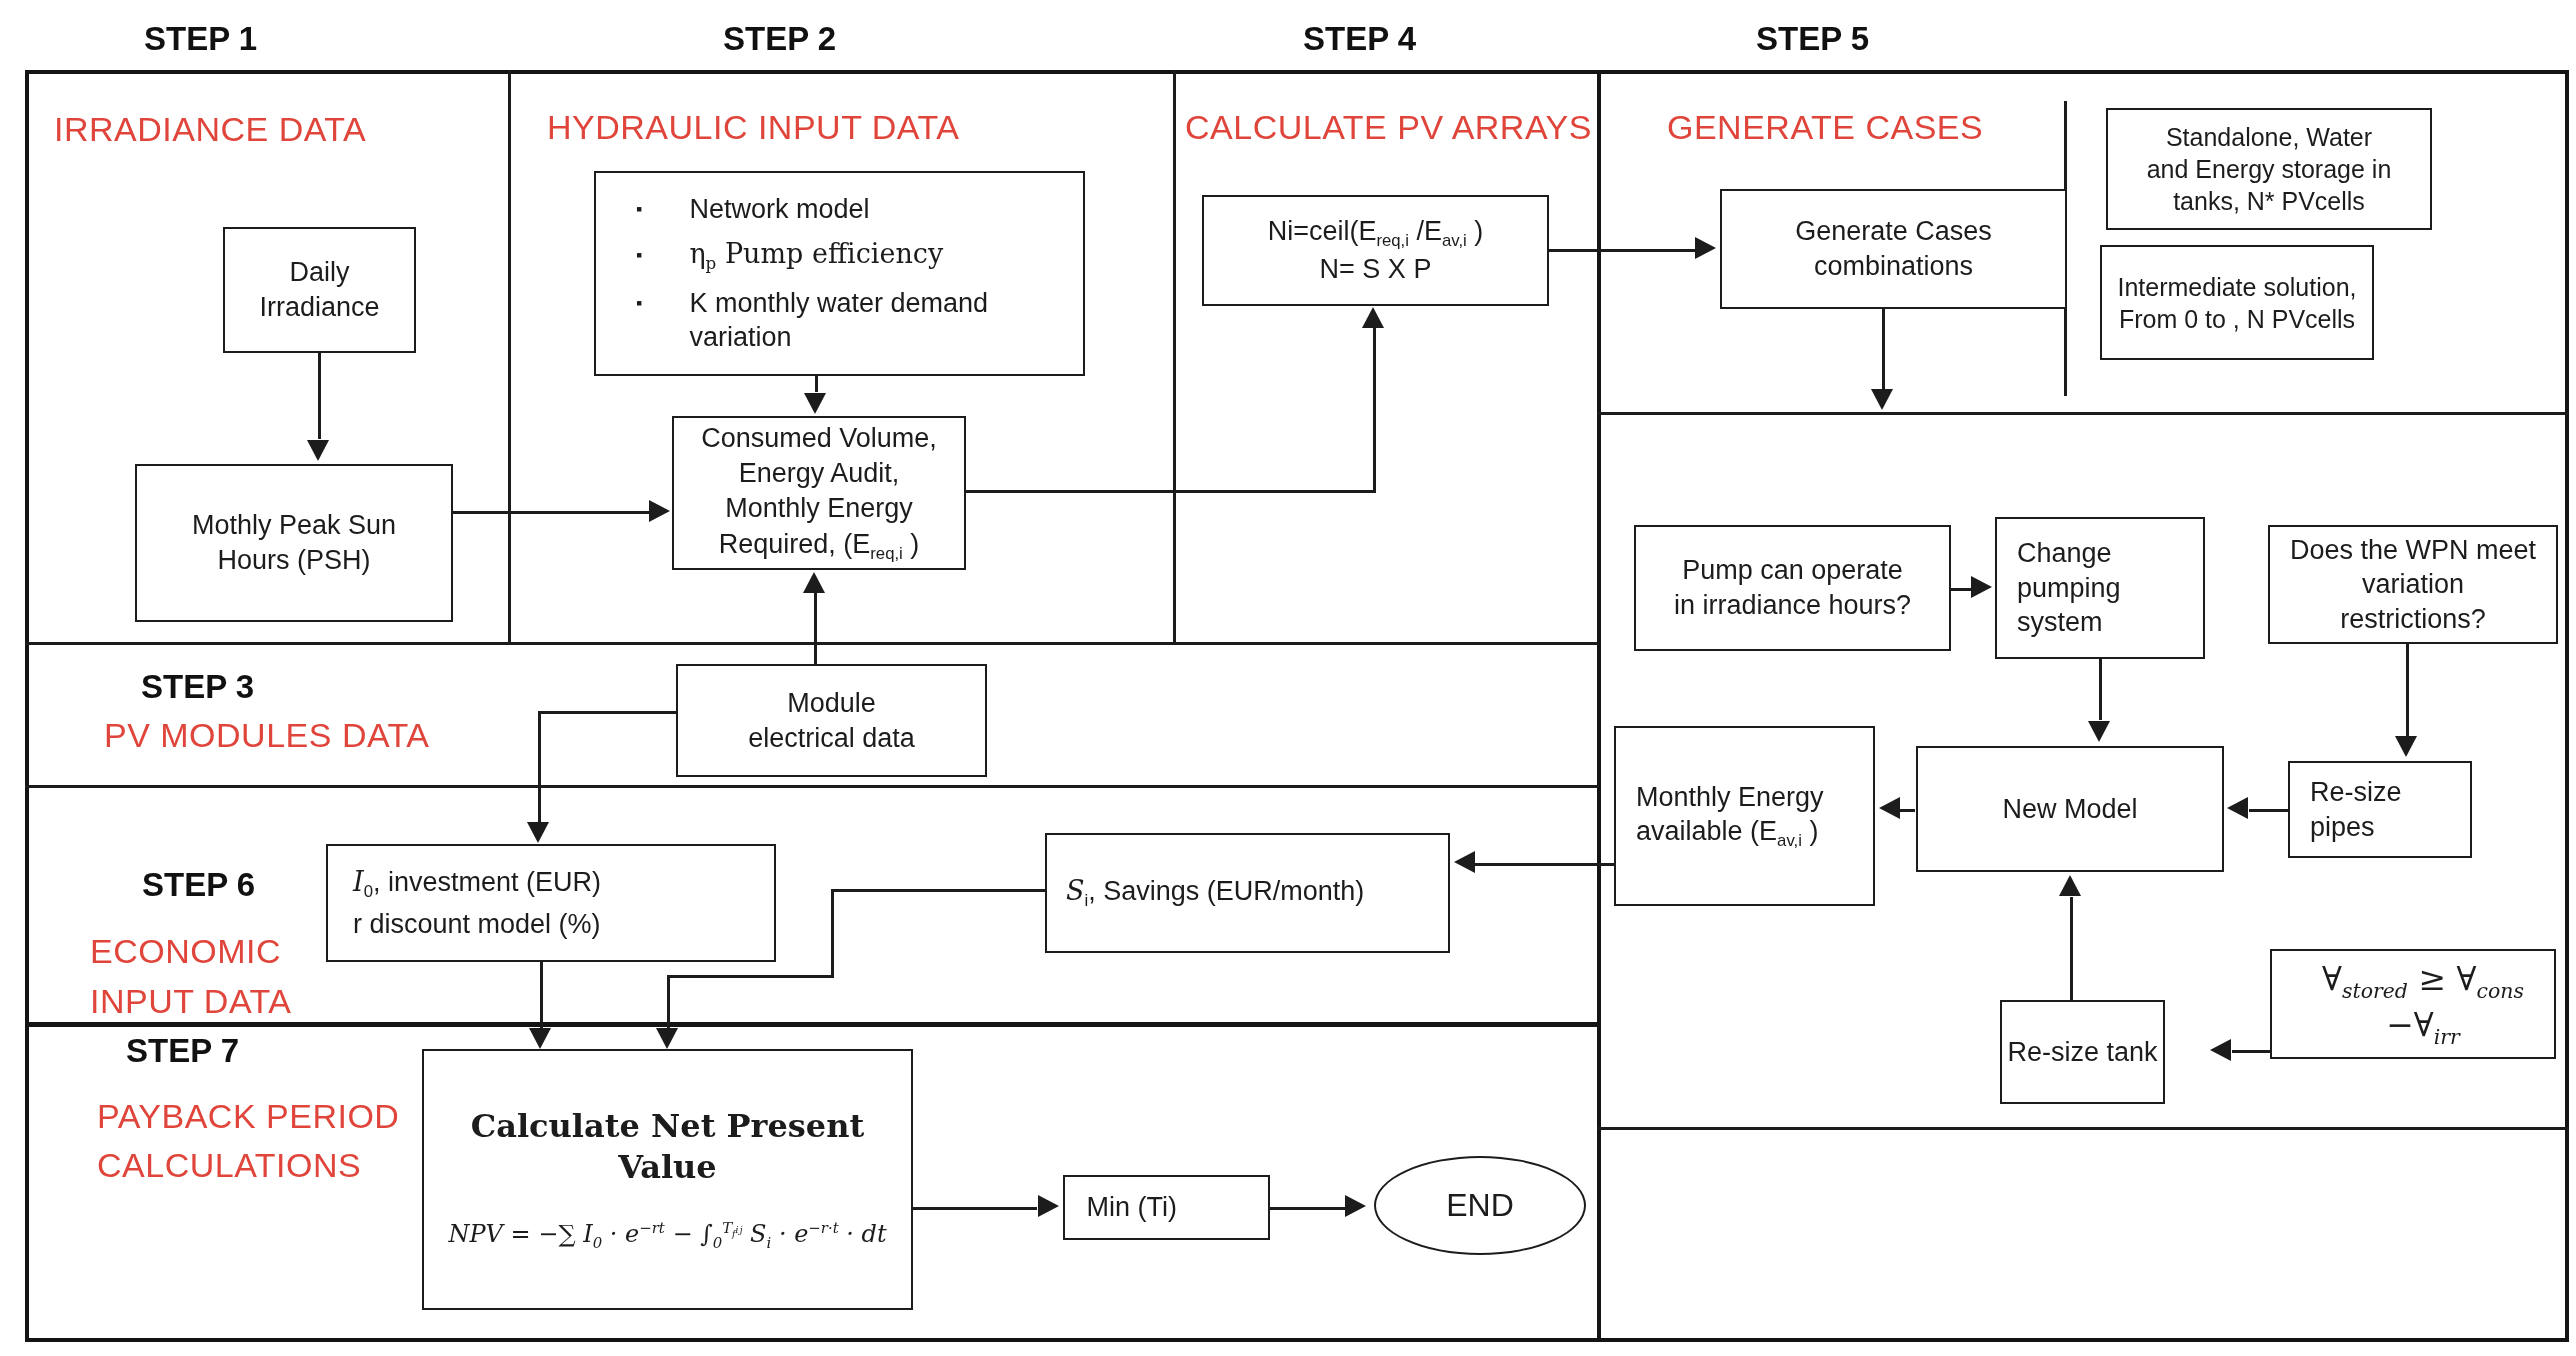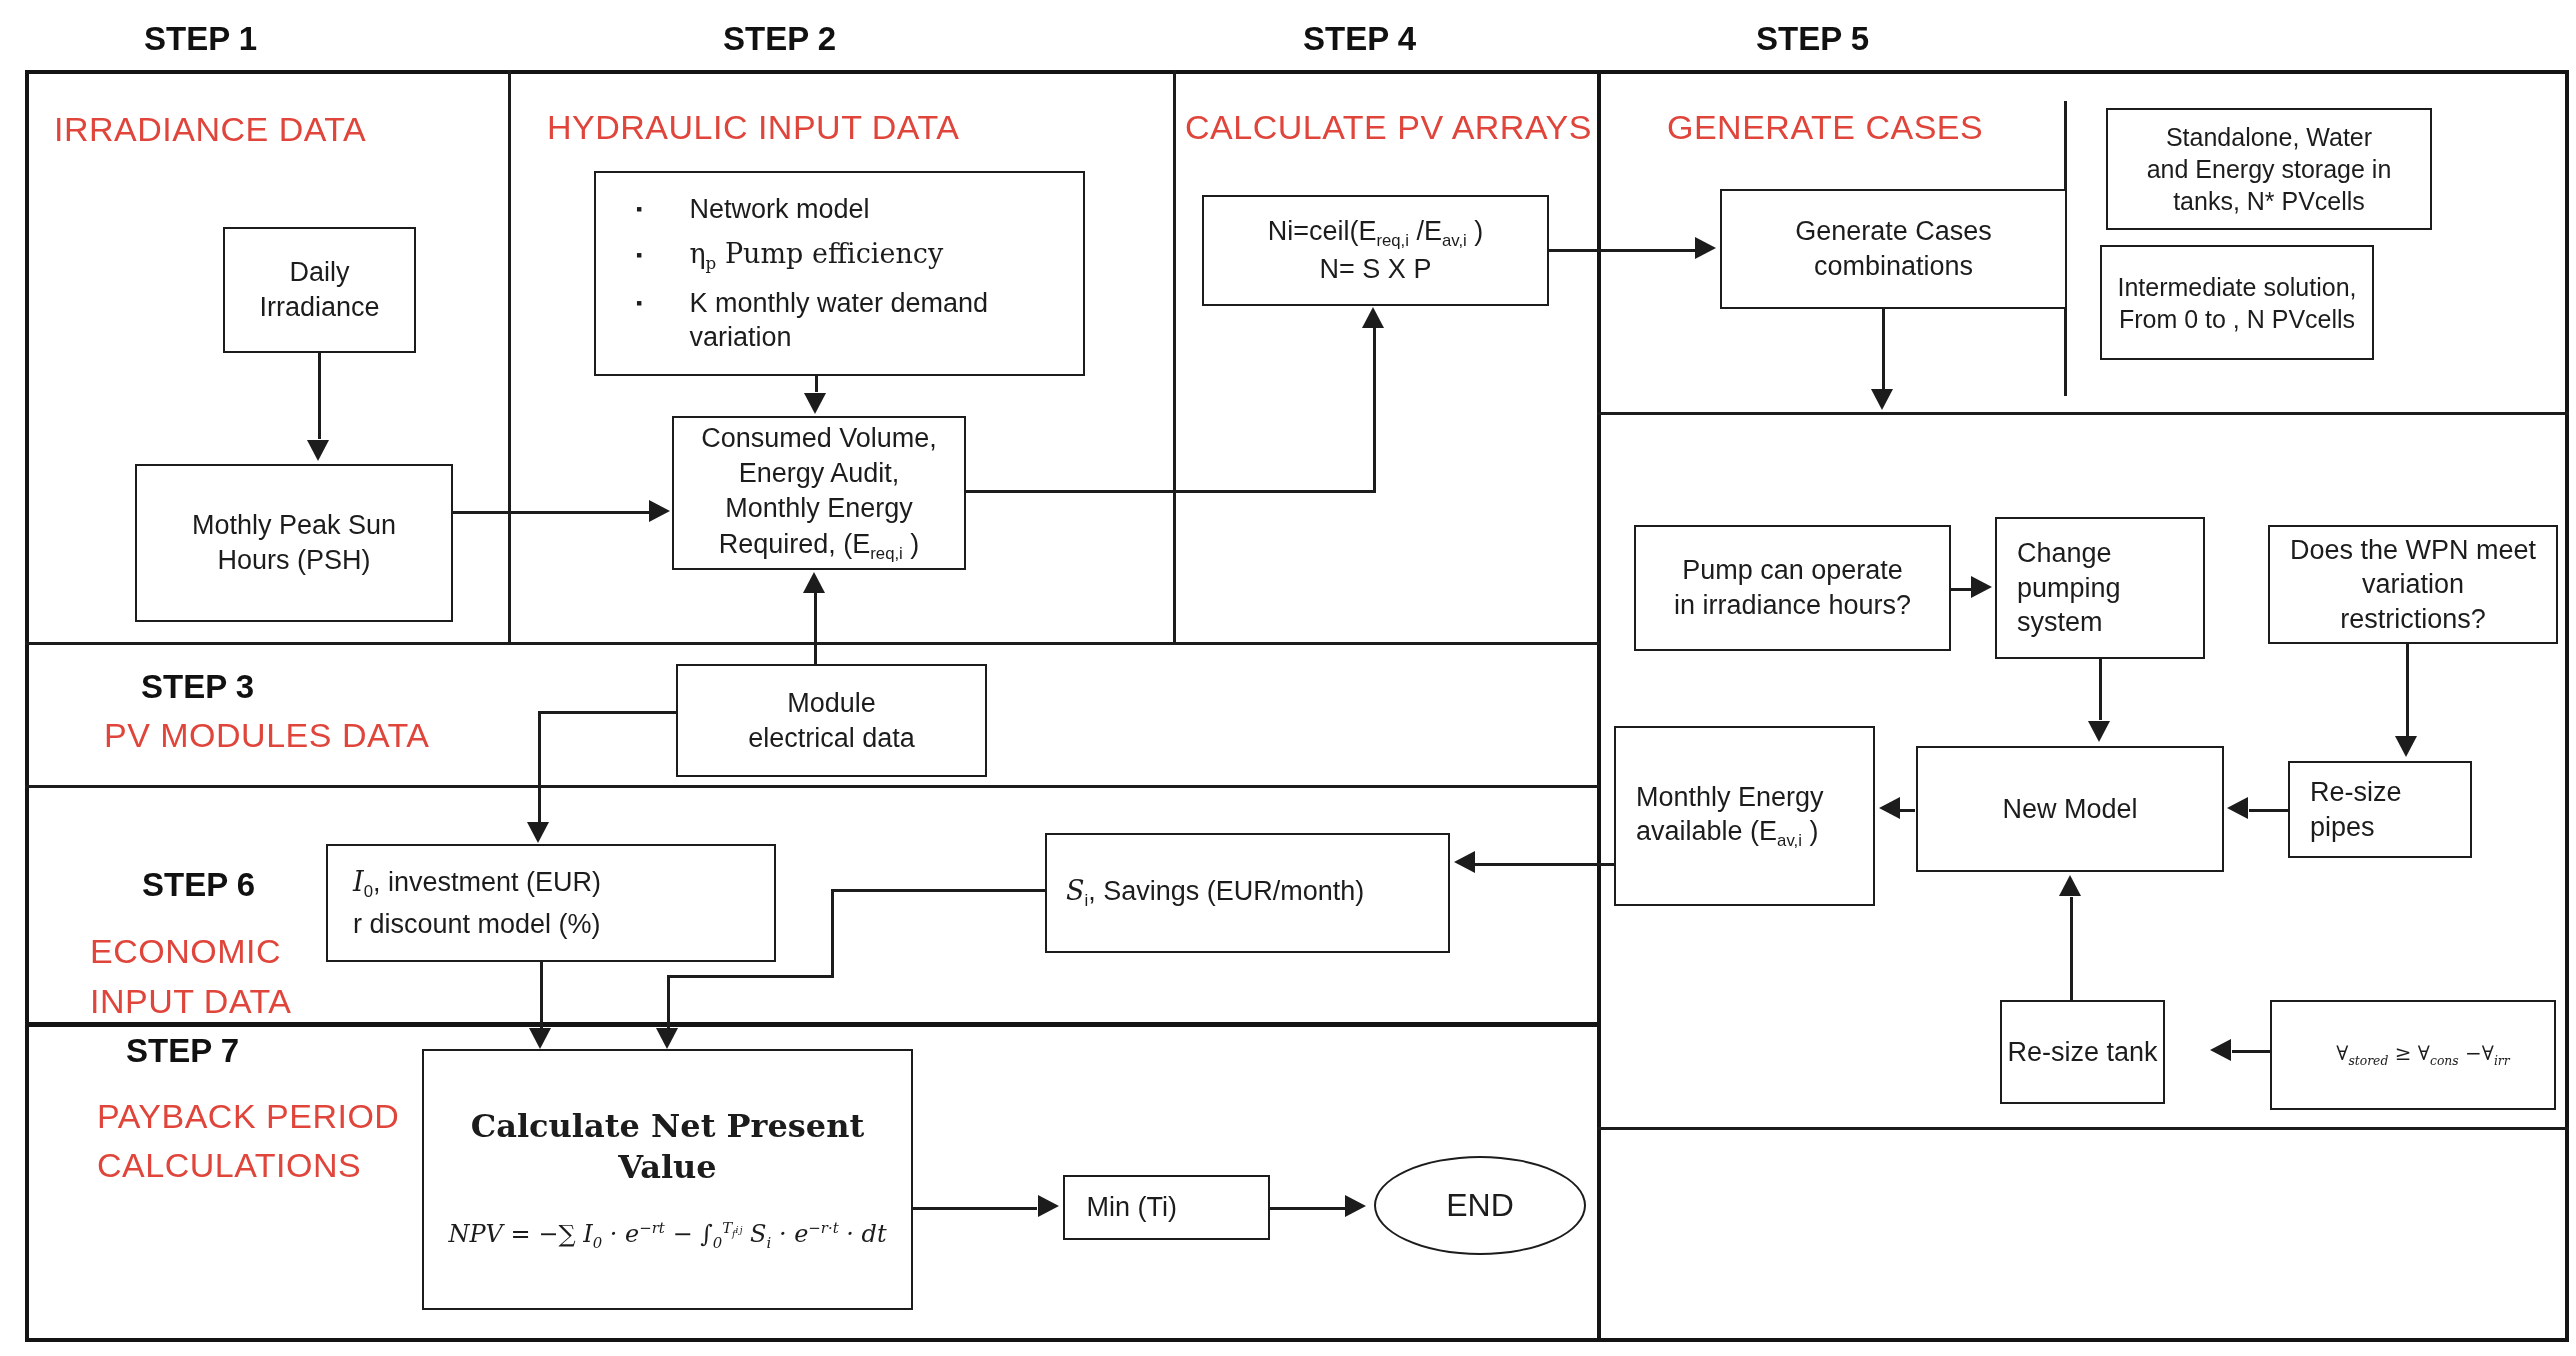--- a/index.html
+++ b/index.html
@@ -139,21 +139,21 @@
   <div class="box" style="left:1916px;top:746px;width:308px;height:126px;">
     <div>New Model</div>
   </div>
   <div class="box left" style="left:2288px;top:761px;width:184px;height:97px;padding-left:20px;">
     <div>Re-size</div>
     <div>pipes</div>
   </div>
   <div class="box" style="left:2000px;top:1000px;width:165px;height:104px;">
     <div>Re-size tank</div>
   </div>
-  <div class="box mathbox" style="left:2270px;top:1000px;width:286px;height:110px;font-size:20px;padding-left:20px;">
+  <div class="box mathbox" style="left:2270px;top:949px;width:286px;height:110px;font-size:33px;padding-left:20px;">
     <div>∀<sub>stored</sub> ≥ ∀<sub>cons</sub> −∀<sub>irr</sub></div>
   </div>
 
   <div class="box" style="left:676px;top:664px;width:311px;height:113px;">
     <div>Module</div>
     <div>electrical data</div>
   </div>
 
   <div class="box left" style="left:326px;top:844px;width:450px;height:118px;padding-left:25px;line-height:1.45;">
     <div><i>I</i><sub>0</sub>, investment (EUR)</div>

